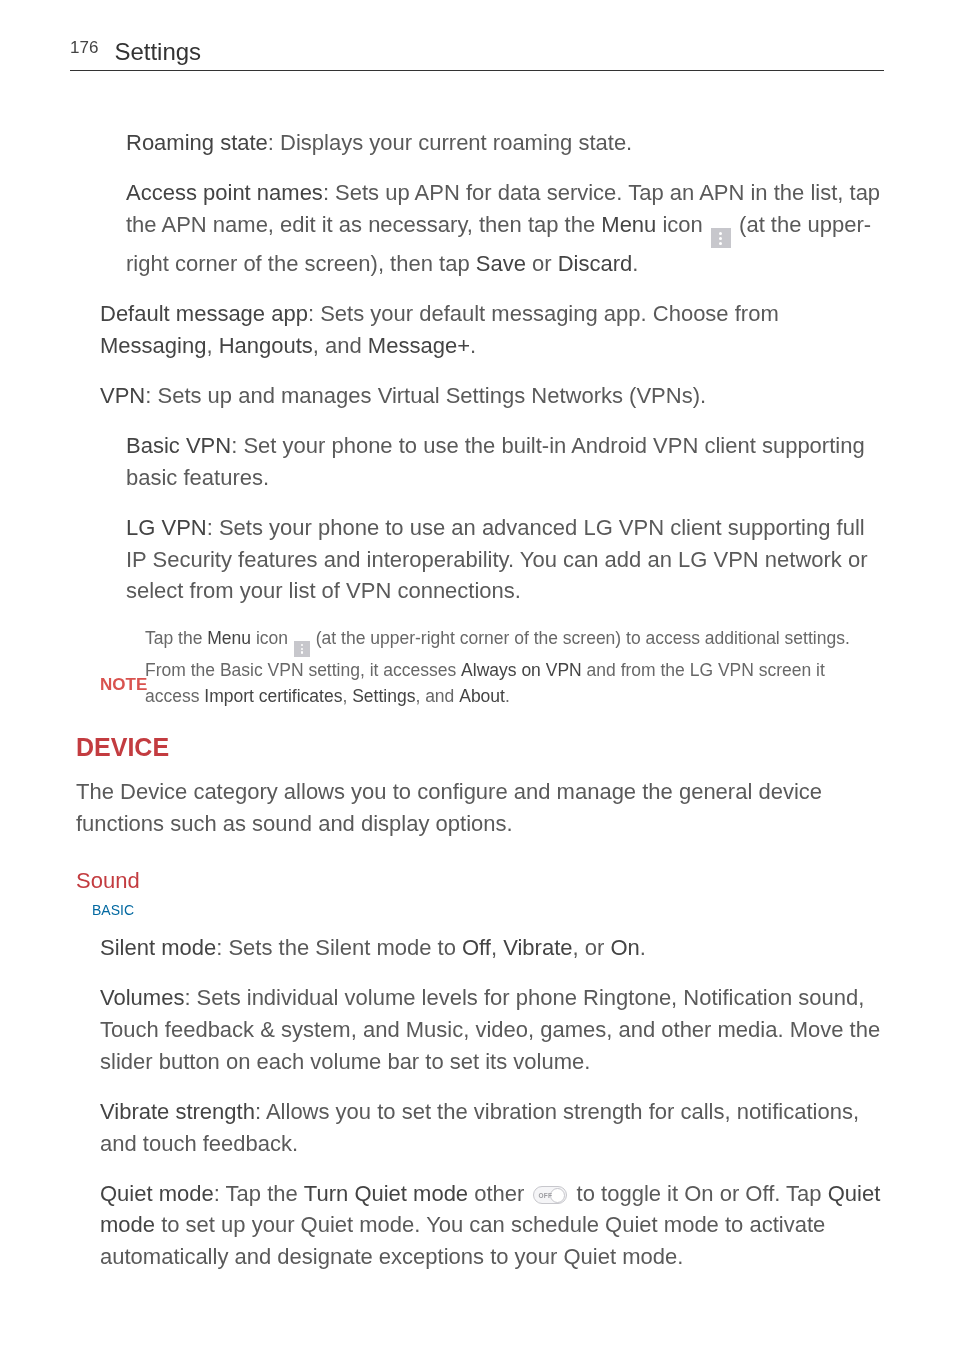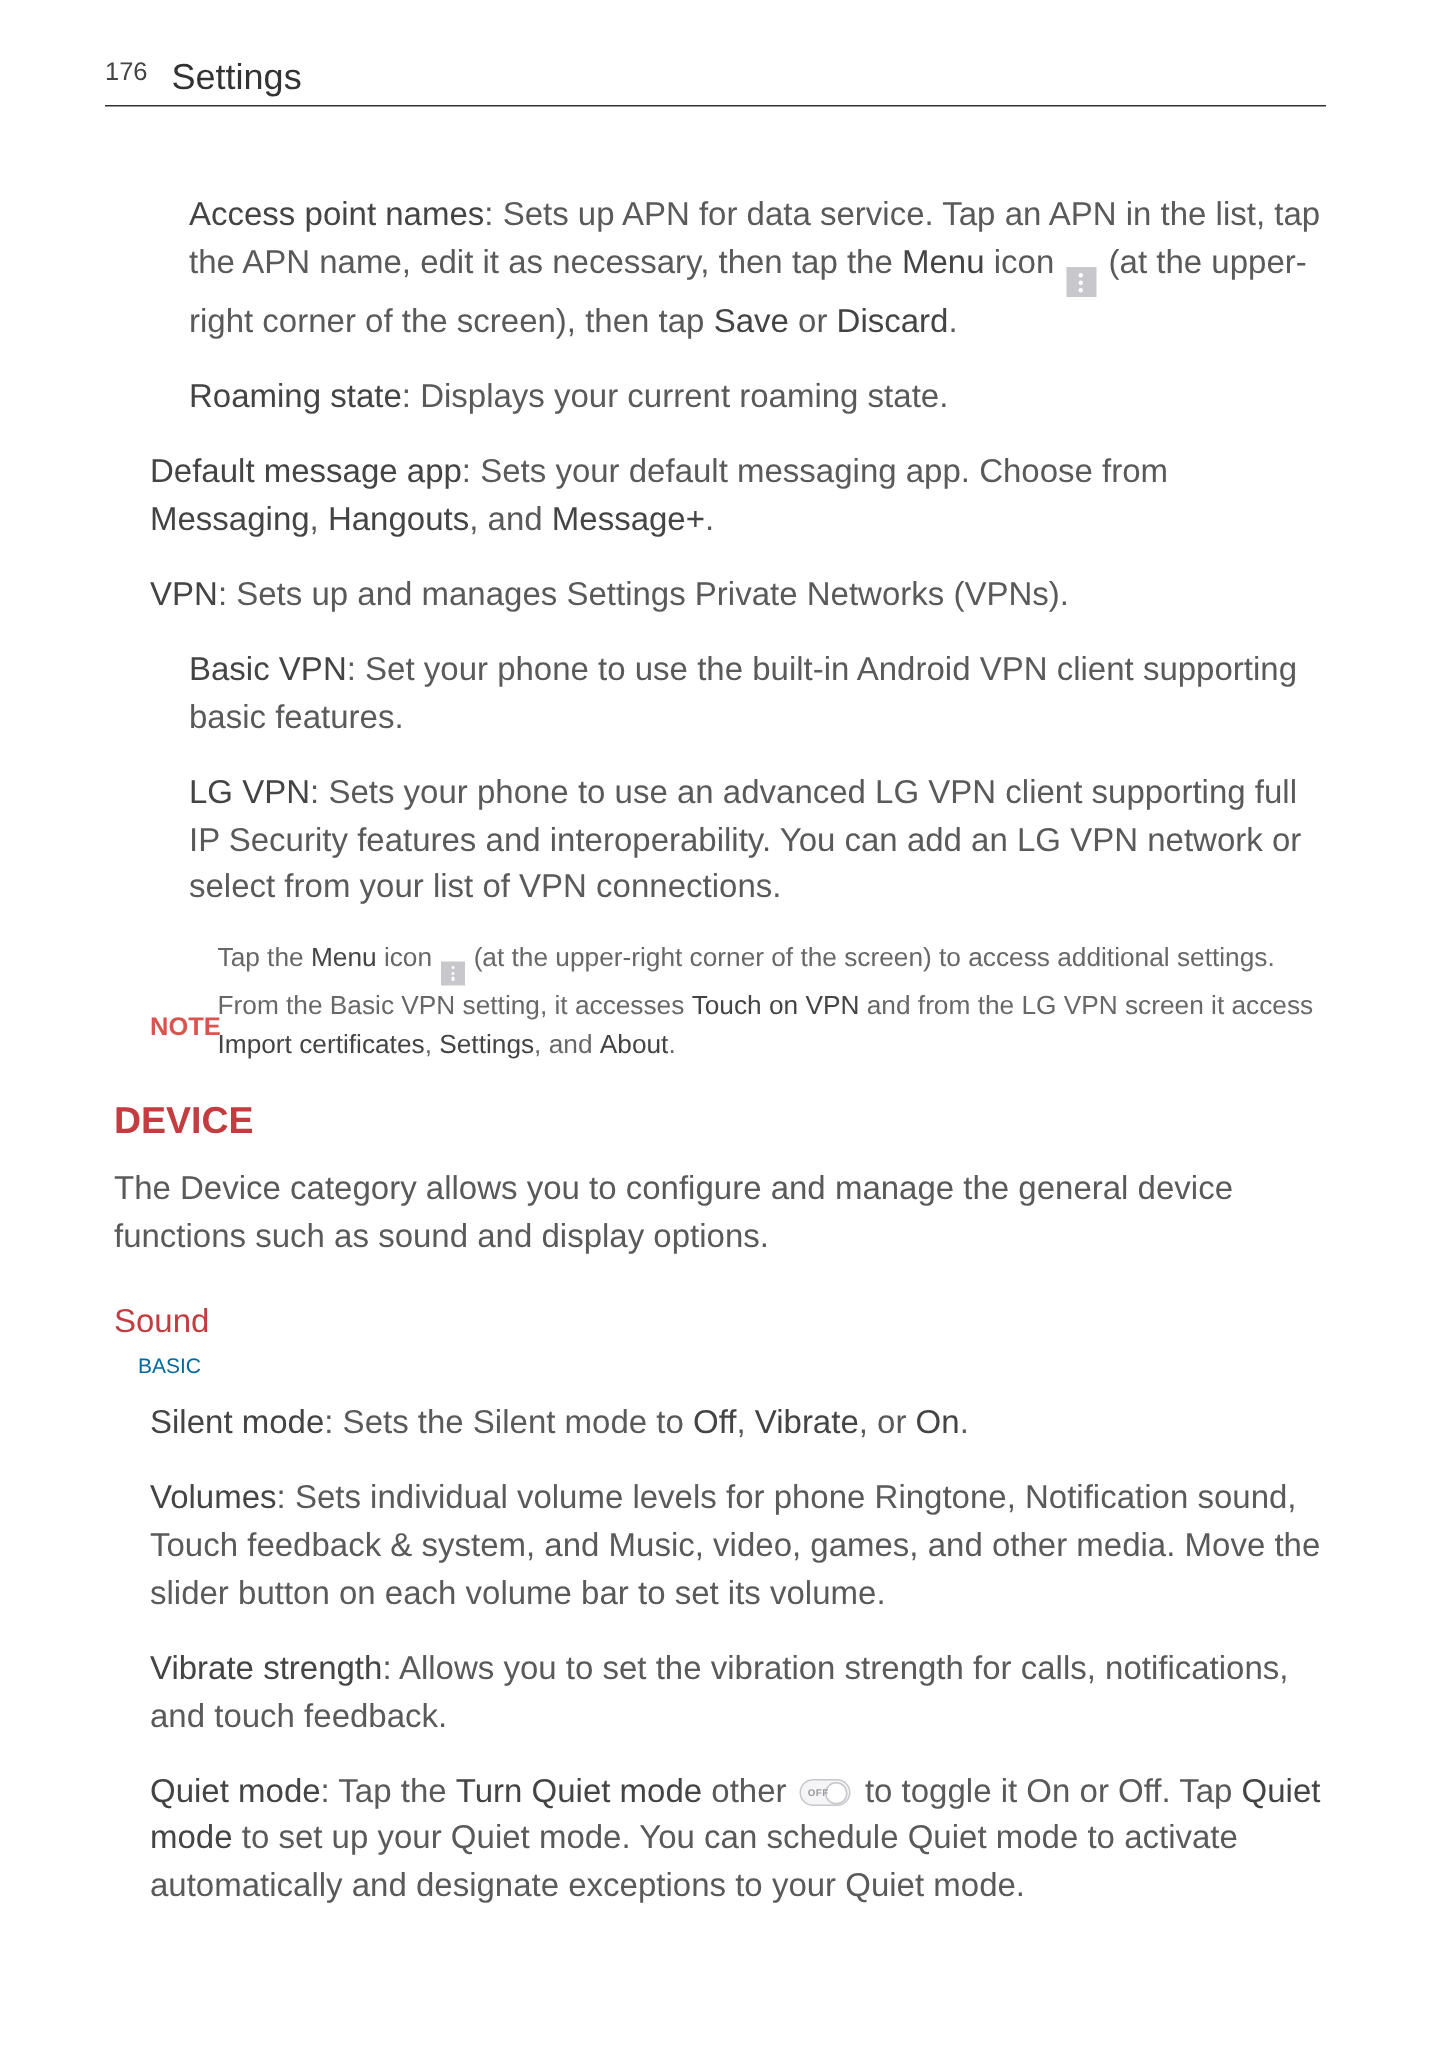--- a/index.html
+++ b/index.html
@@ -162,59 +162,59 @@
 <body>
 
 <div class="page">
 
   <div class="header">
     <span class="page-num">176</span>
     <span class="header-title">Settings</span>
   </div>
 
   <p class="para indent2">
+    <span class="hb">Roaming state</span><span>: Displays your current roaming state.</span>
+  </p>
+
+  <p class="para indent2">
     <span class="hb">Access point names</span><span>: Sets up APN for data service. Tap an APN in the list, tap the APN name, edit it as necessary, then tap the </span><span class="hb">Menu</span><span> icon </span><span class="menu-icon">
         <span>
           <i></i>
           <i></i>
           <i></i>
         </span>
       </span><span> (at the upper-right corner of the screen), then tap </span><span class="hb">Save</span><span> or </span><span class="hb">Discard</span><span>.</span>
   </p>
 
-  <p class="para indent2">
-    <span class="hb">Roaming state</span><span>: Displays your current roaming state.</span>
-  </p>
-
   <p class="para indent1">
     <span class="hb">Default message app</span><span>: Sets your default messaging app. Choose from </span><span class="hb">Messaging</span><span>, </span><span class="hb">Hangouts</span><span>, and </span><span class="hb">Message+</span><span>.</span>
   </p>
 
   <p class="para indent1">
-    <span class="hb">VPN</span><span>: Sets up and manages Settings Private Networks (VPNs).</span>
+    <span class="hb">VPN</span><span>: Sets up and manages Virtual Settings Networks (VPNs).</span>
   </p>
 
   <p class="para indent2">
     <span class="hb">Basic VPN</span><span>: Set your phone to use the built-in Android VPN client supporting basic features.</span>
   </p>
 
   <p class="para indent2">
     <span class="hb">LG VPN</span><span>: Sets your phone to use an advanced LG VPN client supporting full IP Security features and interoperability. You can add an LG VPN network or select from your list of VPN connections.</span>
   </p>
 
   <div class="note-row">
     <div class="note-label">NOTE</div>
     <div class="note-body">
       <span>Tap the </span><span class="med">Menu</span><span> icon </span><span class="menu-icon-small">
           <span>
             <i></i>
             <i></i>
             <i></i>
           </span>
-        </span><span> (at the upper-right corner of the screen) to access additional settings. From the Basic VPN setting, it accesses </span><span class="med">Touch on VPN</span><span> and from the LG VPN screen it access </span><span class="med">Import certificates</span><span>, </span><span class="med">Settings</span><span>, and </span><span class="med">About</span><span>.</span>
+        </span><span> (at the upper-right corner of the screen) to access additional settings. From the Basic VPN setting, it accesses </span><span class="med">Always on VPN</span><span> and from the LG VPN screen it access </span><span class="med">Import certificates</span><span>, </span><span class="med">Settings</span><span>, and </span><span class="med">About</span><span>.</span>
     </div>
   </div>
 
   <div class="h-device">DEVICE</div>
 
   <p class="device-desc">The Device category allows you to configure and manage the general device functions such as sound and display options.</p>
 
   <div class="h-sound">Sound</div>
   <div class="h-basic">BASIC</div>
 

